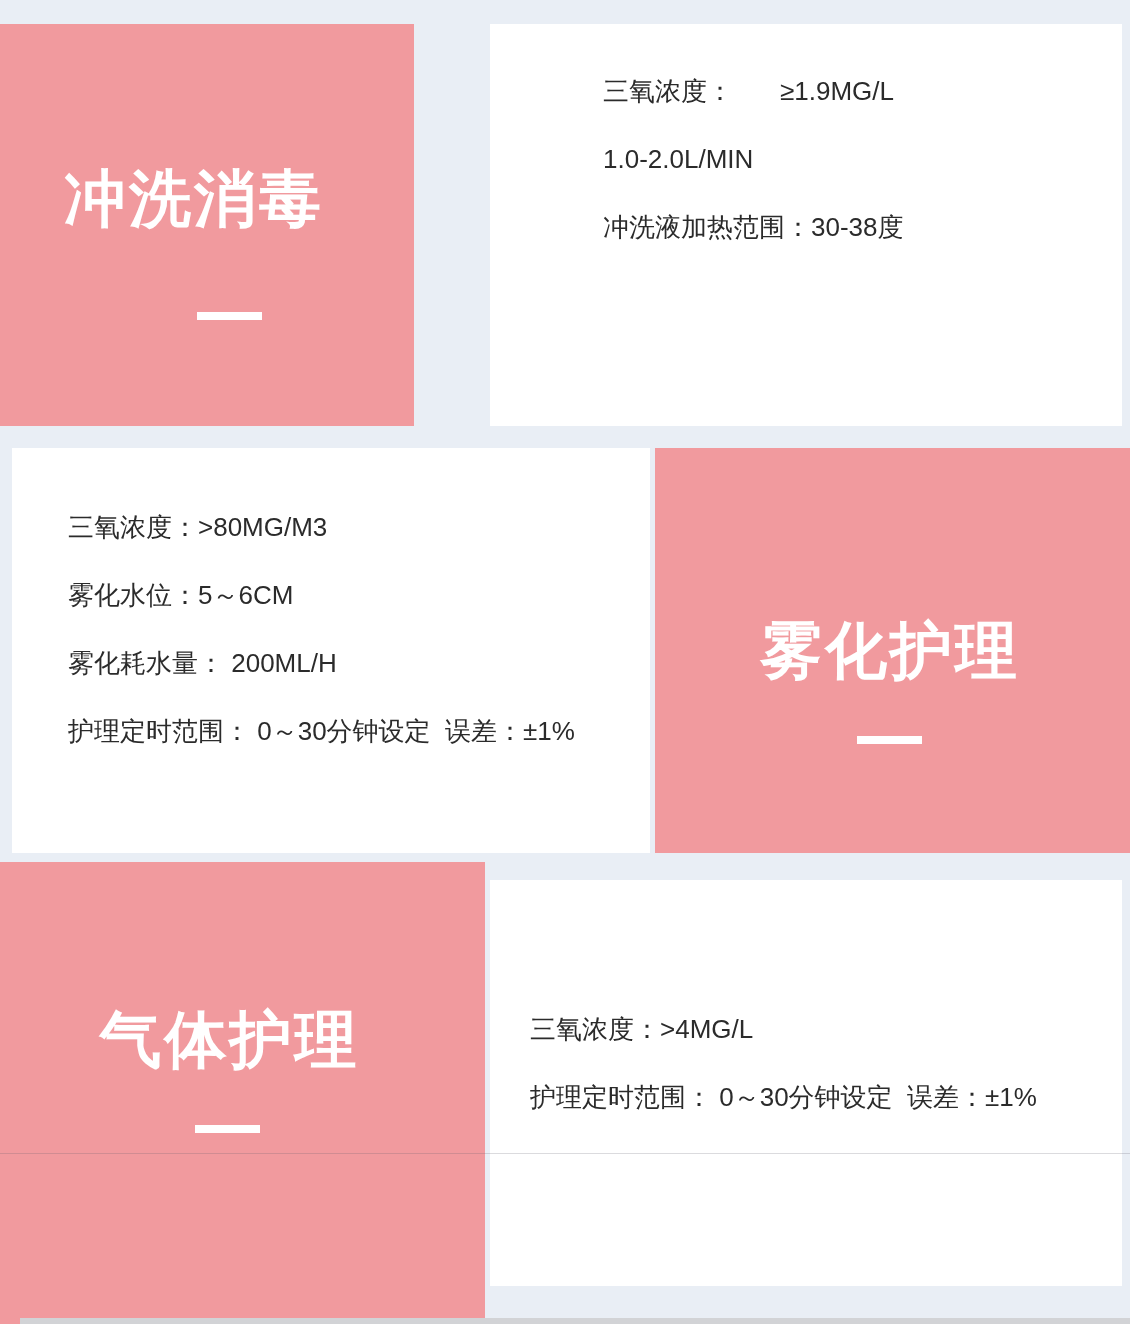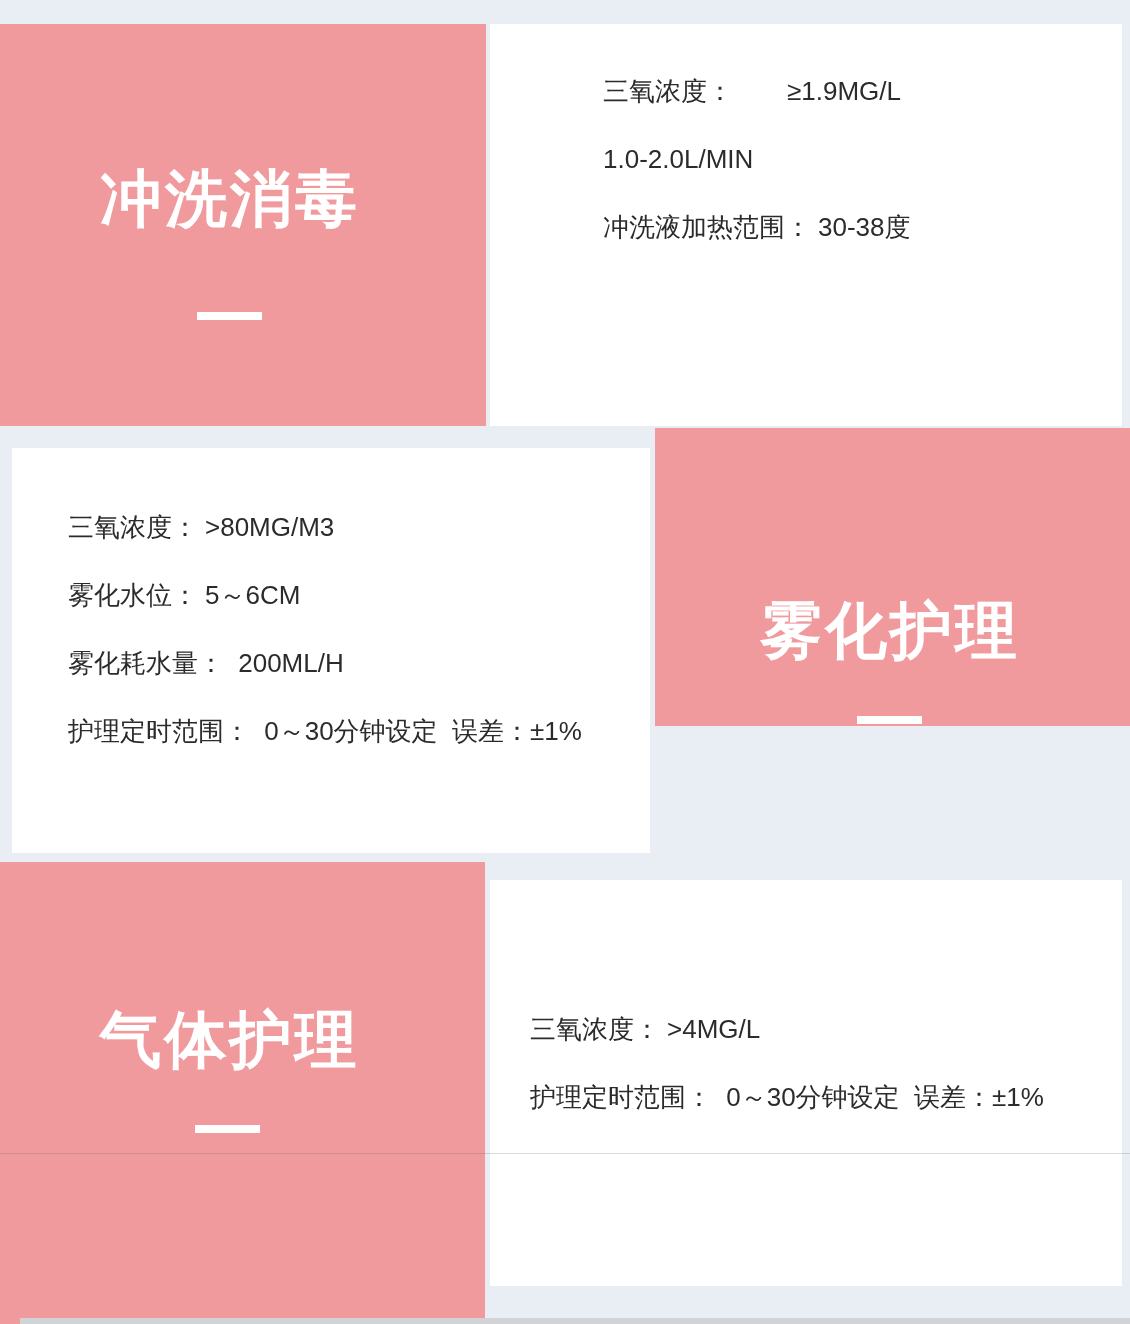--- a/index.html
+++ b/index.html
@@ -22,43 +22,42 @@
     font-size:62px;font-weight:700;
     letter-spacing:3px;
     line-height:62px;
     white-space:nowrap;
   }
   .dash{
     position:absolute;
     width:65px;height:8px;
     background:#ffffff;
   }
-  #pink1{left:0;top:24px;width:486px;height:402px;}
+  #pink1{left:0;top:24px;width:414px;height:402px;}
   #pink1 .title{top:144px;right:26px;}
   #pink1 .dash{left:197px;top:288px;}
 
-  #pink2{left:655px;top:428px;width:475px;height:298px;}
+  #pink2{left:655px;top:448px;width:475px;height:405px;}
   #pink2 .title{top:172px;right:5px;}
   #pink2 .dash{left:202px;top:288px;}
 
   #pink3{left:0;top:846px;width:485px;height:482px;margin-top:16px;}
   #pink3 .title{top:147px;right:26px;}
   #pink3 .dash{left:195px;top:263px;}
 
   
   #white1{left:490px;top:24px;width:632px;height:402px;padding:33px 0 0 113px;box-sizing:border-box;}
   #white2{left:12px;top:448px;width:638px;height:405px;padding:45px 0 0 56px;box-sizing:border-box;}
   #white3{left:490px;top:880px;width:632px;height:406px;padding:115px 0 0 40px;box-sizing:border-box;}
 
   .spec-row{
     height:68px;
     display:flex;align-items:center;
     font-size:26px;color:#2b2b2b;
     white-space:pre;
-    gap:7px;
   }
   .spec-label{white-space:pre;}
   .spec-value{white-space:pre;}
   
   #white1 .spec-label{display:inline-block;min-width:177px;}
 
   .seam{
     position:absolute;left:0;top:1153px;width:1130px;height:1px;
     background:rgba(90,90,105,0.22);
     z-index:5;

